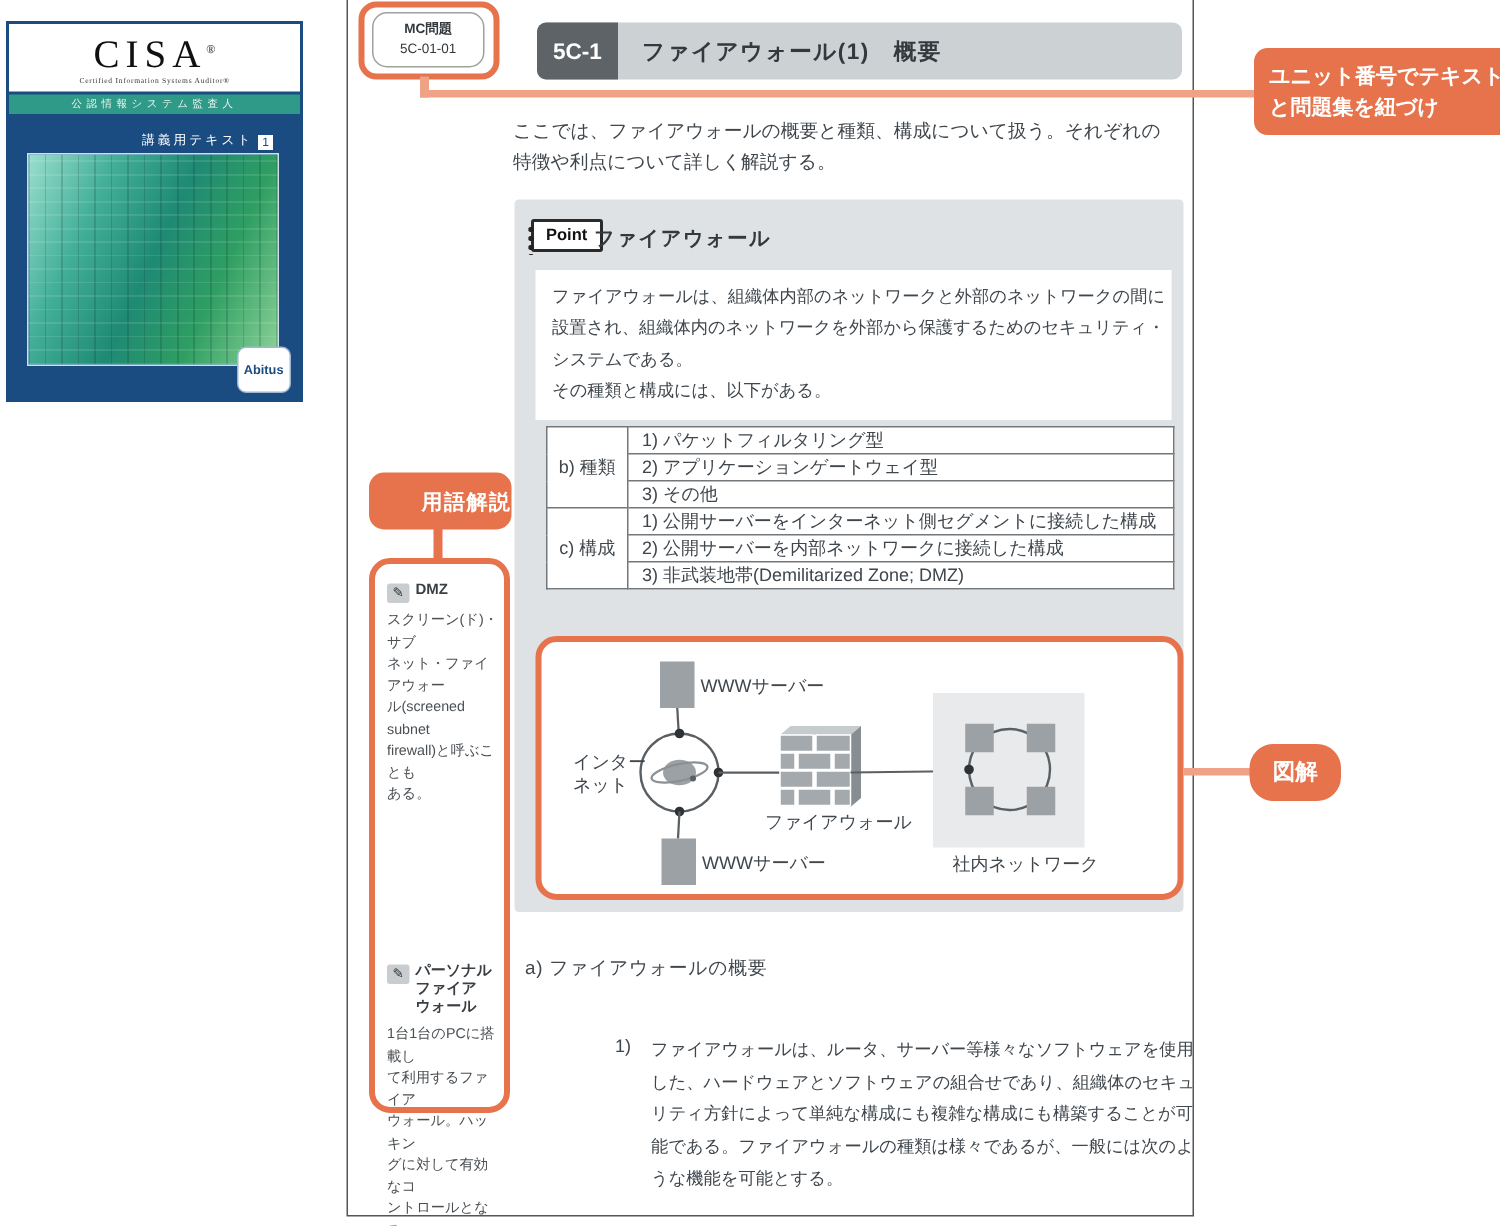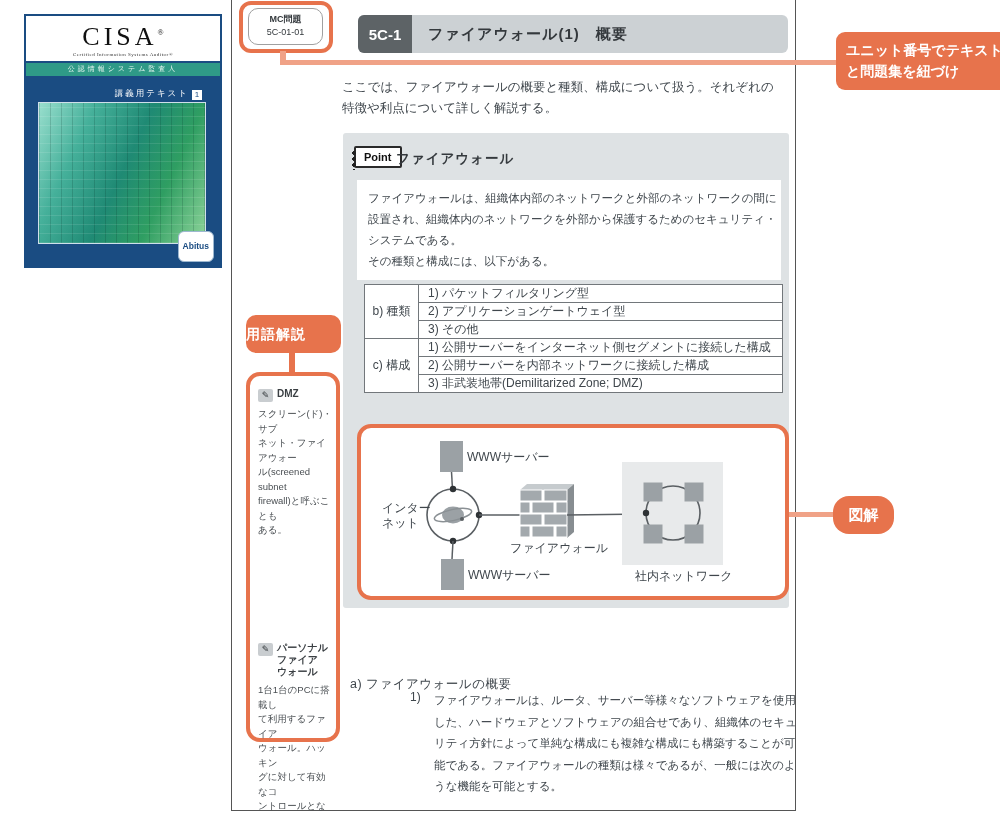--- a/index.html
+++ b/index.html
@@ -2,21 +2,21 @@
 <html><head>
 <meta charset="utf-8">
 <style>
   * { margin:0; padding:0; box-sizing:border-box; }
   html,body { width:1000px; height:817px; background:#ffffff; overflow:hidden;
               font-family:"Liberation Sans", sans-serif; }
   .abs { position:absolute; }
   #stage { position:relative; width:1000px; height:817px; overflow:hidden; }
 
   
-  .cover { left:24px; top:14px; width:198px; height:254px; background:#1a4c82; z-index:2; }
+  .cover { left:4px; top:14px; width:198px; height:254px; background:#1a4c82; z-index:2; }
   .cover-white { position:absolute; left:2px; top:2px; right:2px; height:45px; background:#ffffff; text-align:center; }
   .cover-title { font-family:"Liberation Serif", serif; font-size:26px; letter-spacing:4px; color:#101010; line-height:30px; margin-top:2px; }
   .cover-title sup { font-size:8px; letter-spacing:0; }
   .cover-sub { font-family:"Liberation Serif", serif; font-size:5px; color:#333; letter-spacing:0.5px; }
   .cover-band { position:absolute; left:2px; top:49px; right:2px; height:13px; background:#2f9a87;
                 color:#eaf6f2; font-size:7px; letter-spacing:3px; text-align:center; line-height:13px;
                 font-family:"Liberation Serif", serif; }
   .cover-edition { position:absolute; right:20px; top:74px; color:#ffffff; font-size:8.5px; font-weight:normal; letter-spacing:2px; }
   .edition-badge { display:inline-block; width:10px; height:10px; background:#ffffff; color:#1a4c82;
                    font-size:8px; line-height:10px; text-align:center; letter-spacing:0; margin-left:3px; vertical-align:-1px; }
@@ -57,34 +57,34 @@
   .cls-table { left:364px; top:284px; width:419px; border-collapse:collapse; z-index:3; position:absolute;
                font-size:12px; color:#3f464c; background:#ffffff; }
   .cls-table td { border:1px solid #72777b; height:18px; padding:0 0 0 9px; background:#ffffff; }
   .cls-table td.rowhead { width:54px; text-align:center; padding:0; }
 
   .diagram-ring { left:357px; top:424px; width:432px; height:176px; background:#ffffff;
                   border:4px solid #e7734c; border-radius:14px; z-index:3; }
   .diagram-svg { left:361px; top:428px; z-index:4; }
   .dg-text { font-size:12px; fill:#3f464c; font-family:"Liberation Sans", sans-serif; }
 
-  .section-a { left:350px; top:676px; font-size:12.5px; color:#3f464c; letter-spacing:0.5px; z-index:2; }
+  .section-a { left:350px; top:637px; font-size:12.5px; color:#3f464c; letter-spacing:0.5px; z-index:2; }
   .para-num { left:410px; top:690px; font-size:12px; color:#3f464c; z-index:2; }
   .para-text { left:434px; top:690px; width:360px; font-size:11.5px; line-height:21.5px; color:#3f464c; white-space:pre; z-index:2; }
 
   
   .mc-ring { left:239px; top:1px; width:94px; height:52px; border:4px solid #e7734c; border-radius:12px; z-index:4; }
   .conn { background:#f0a287; z-index:4; }
   .unit-stem { left:280px; top:51px; width:6px; height:14px; }
   .unit-line { left:280px; top:60px; width:558px; height:5px; }
   .callout-unit { left:836px; top:32px; width:178px; height:58px; background:#e7734c; border-radius:9px;
                   color:#ffffff; font-weight:bold; font-size:14px; line-height:21px; padding:8px 10px;
                   white-space:pre; z-index:5; }
   .term-label { left:246px; top:315px; width:95px; height:38px; background:#e7734c; border-radius:10px;
-                color:#fff; font-weight:bold; font-size:14px; text-align:left; line-height:38px; z-index:5; letter-spacing:1px; }
+                color:#fff; font-weight:bold; font-size:14px; text-align:right; line-height:38px; z-index:5; letter-spacing:1px; }
   .term-stem { left:289px; top:352px; width:6px; height:21px; background:#e7734c; z-index:4; }
   .margin-ring { left:246px; top:372px; width:94px; height:370px; border:4px solid #e7734c; border-radius:14px;
                  background:#ffffff; z-index:3; }
   .dg-line { left:789px; top:512px; width:49px; height:5px; }
   .callout-dg { left:833px; top:496px; width:61px; height:38px; background:#e7734c; border-radius:16px;
                 color:#fff; font-weight:bold; font-size:15px; text-align:center; line-height:38px; z-index:5; }
 
   
   .note { z-index:5; }
   .note1 { left:258px; top:388px; width:74px; }

